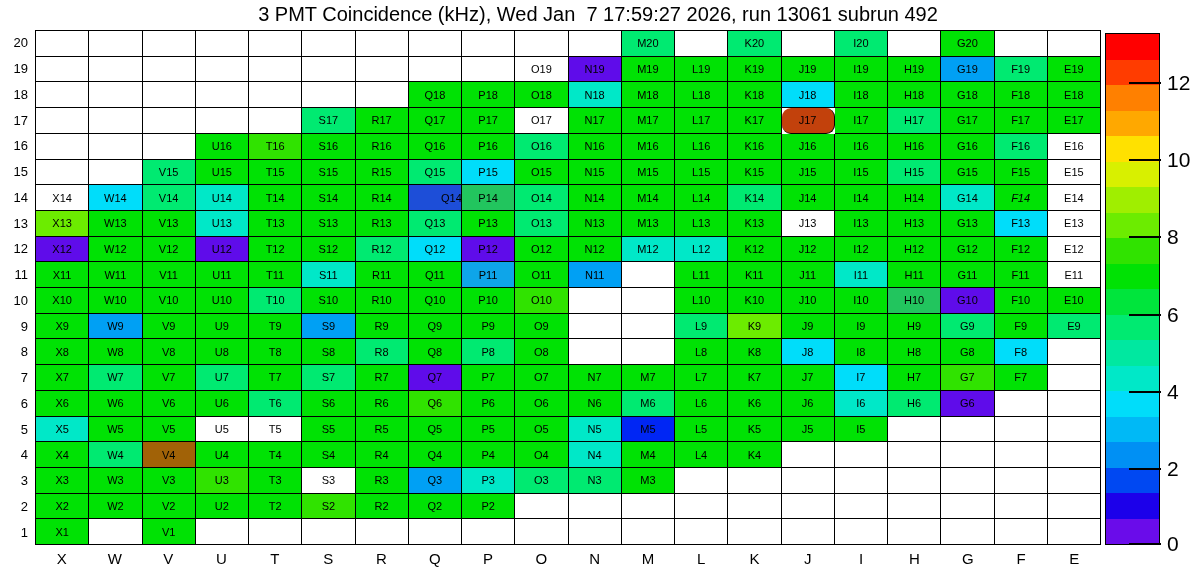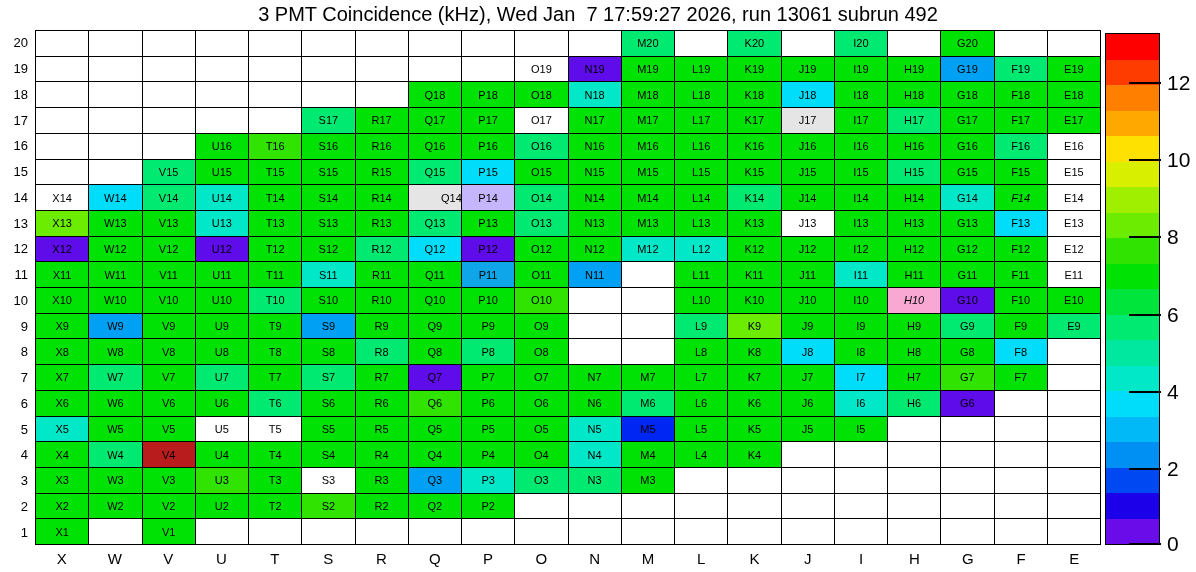--- a/index.html
+++ b/index.html
@@ -152,21 +152,21 @@
     <div class="cell"></div>
     <div class="cell" style="background: rgb(0, 234, 113);">S17</div>
     <div class="cell" style="background: rgb(0, 226, 4);">R17</div>
     <div class="cell" style="background: rgb(0, 226, 4);">Q17</div>
     <div class="cell" style="background: rgb(0, 226, 4);">P17</div>
     <div class="cell" style="background: rgb(255, 255, 255);">O17</div>
     <div class="cell" style="background: rgb(0, 226, 4);">N17</div>
     <div class="cell" style="background: rgb(0, 226, 4);">M17</div>
     <div class="cell" style="background: rgb(0, 226, 4);">L17</div>
     <div class="cell" style="background: rgb(0, 226, 4);">K17</div>
-    <div class="cell" style="background: #e5e5e5;">J17</div>
+    <div class="cell" style="background: #c2410c; border-radius: 9px;">J17</div>
     <div class="cell" style="background: rgb(0, 226, 4);">I17</div>
     <div class="cell" style="background: rgb(0, 234, 113);">H17</div>
     <div class="cell" style="background: rgb(0, 226, 4);">G17</div>
     <div class="cell" style="background: rgb(0, 226, 4);">F17</div>
     <div class="cell" style="background: rgb(0, 226, 4);">E17</div>
     <div class="cell"></div>
     <div class="cell"></div>
     <div class="cell"></div>
     <div class="cell" style="background: rgb(0, 226, 4);">U16</div>
     <div class="cell" style="background: rgb(48, 227, 0);">T16</div>
@@ -205,22 +205,22 @@
     <div class="cell" style="background: rgb(0, 226, 4);">G15</div>
     <div class="cell" style="background: rgb(0, 226, 4);">F15</div>
     <div class="cell" style="background: rgb(255, 255, 255); text-align: center;">E15</div>
     <div class="cell" style="background: rgb(255, 255, 255);">X14</div>
     <div class="cell" style="background: rgb(0, 221, 250);">W14</div>
     <div class="cell" style="background: rgb(0, 234, 113);">V14</div>
     <div class="cell" style="background: rgb(0, 232, 200);">U14</div>
     <div class="cell" style="background: rgb(0, 226, 4);">T14</div>
     <div class="cell" style="background: rgb(0, 226, 4);">S14</div>
     <div class="cell" style="background: rgb(0, 226, 4);">R14</div>
-    <div class="cell" style="background: #e5e5e5; padding-left: 33px;">Q14</div>
-    <div class="cell" style="background: #c4b5fd;">P14</div>
+    <div class="cell" style="background: #1d4ed8; padding-left: 33px;">Q14</div>
+    <div class="cell" style="background: #22c55e;">P14</div>
     <div class="cell" style="background: rgb(0, 234, 113);">O14</div>
     <div class="cell" style="background: rgb(0, 226, 4);">N14</div>
     <div class="cell" style="background: rgb(0, 226, 4);">M14</div>
     <div class="cell" style="background: rgb(0, 226, 4);">L14</div>
     <div class="cell" style="background: rgb(0, 234, 113);">K14</div>
     <div class="cell" style="background: rgb(0, 226, 4);">J14</div>
     <div class="cell" style="background: rgb(0, 226, 4);">I14</div>
     <div class="cell" style="background: rgb(0, 226, 4);">H14</div>
     <div class="cell" style="background: rgb(0, 232, 200);">G14</div>
     <div class="cell" style="background: rgb(0, 226, 4); font-style: italic;">F14</div>
@@ -294,21 +294,21 @@
     <div class="cell" style="background: rgb(0, 226, 4);">R10</div>
     <div class="cell" style="background: rgb(0, 226, 4);">Q10</div>
     <div class="cell" style="background: rgb(0, 226, 4);">P10</div>
     <div class="cell" style="background: rgb(48, 227, 0);">O10</div>
     <div class="cell"></div>
     <div class="cell"></div>
     <div class="cell" style="background: rgb(0, 226, 4);">L10</div>
     <div class="cell" style="background: rgb(0, 226, 4);">K10</div>
     <div class="cell" style="background: rgb(0, 226, 4);">J10</div>
     <div class="cell" style="background: rgb(0, 226, 4);">I10</div>
-    <div class="cell" style="background: #f9a8d4; font-style: italic;">H10</div>
+    <div class="cell" style="background: #22c55e;">H10</div>
     <div class="cell" style="background: rgb(95, 12, 234);">G10</div>
     <div class="cell" style="background: rgb(0, 226, 4);">F10</div>
     <div class="cell" style="background: rgb(0, 226, 4);">E10</div>
     <div class="cell" style="background: rgb(0, 226, 4);">X9</div>
     <div class="cell" style="background: rgb(0, 160, 244);">W9</div>
     <div class="cell" style="background: rgb(0, 226, 4);">V9</div>
     <div class="cell" style="background: rgb(0, 226, 4);">U9</div>
     <div class="cell" style="background: rgb(0, 226, 4);">T9</div>
     <div class="cell" style="background: rgb(0, 160, 244);">S9</div>
     <div class="cell" style="background: rgb(0, 226, 4);">R9</div>
@@ -400,21 +400,21 @@
     <div class="cell" style="background: rgb(0, 226, 4);">L5</div>
     <div class="cell" style="background: rgb(0, 226, 4);">K5</div>
     <div class="cell" style="background: rgb(0, 226, 4);">J5</div>
     <div class="cell" style="background: rgb(0, 226, 4);">I5</div>
     <div class="cell"></div>
     <div class="cell"></div>
     <div class="cell"></div>
     <div class="cell"></div>
     <div class="cell" style="background: rgb(0, 226, 4);">X4</div>
     <div class="cell" style="background: rgb(0, 234, 113);">W4</div>
-    <div class="cell" style="background: #b91c1c;">V4</div>
+    <div class="cell" style="background: #a16207;">V4</div>
     <div class="cell" style="background: rgb(0, 226, 4);">U4</div>
     <div class="cell" style="background: rgb(0, 226, 4);">T4</div>
     <div class="cell" style="background: rgb(0, 226, 4);">S4</div>
     <div class="cell" style="background: rgb(0, 226, 4);">R4</div>
     <div class="cell" style="background: rgb(0, 226, 4);">Q4</div>
     <div class="cell" style="background: rgb(0, 226, 4);">P4</div>
     <div class="cell" style="background: rgb(0, 226, 4);">O4</div>
     <div class="cell" style="background: rgb(0, 232, 200);">N4</div>
     <div class="cell" style="background: rgb(0, 226, 4);">M4</div>
     <div class="cell" style="background: rgb(0, 226, 4);">L4</div>

